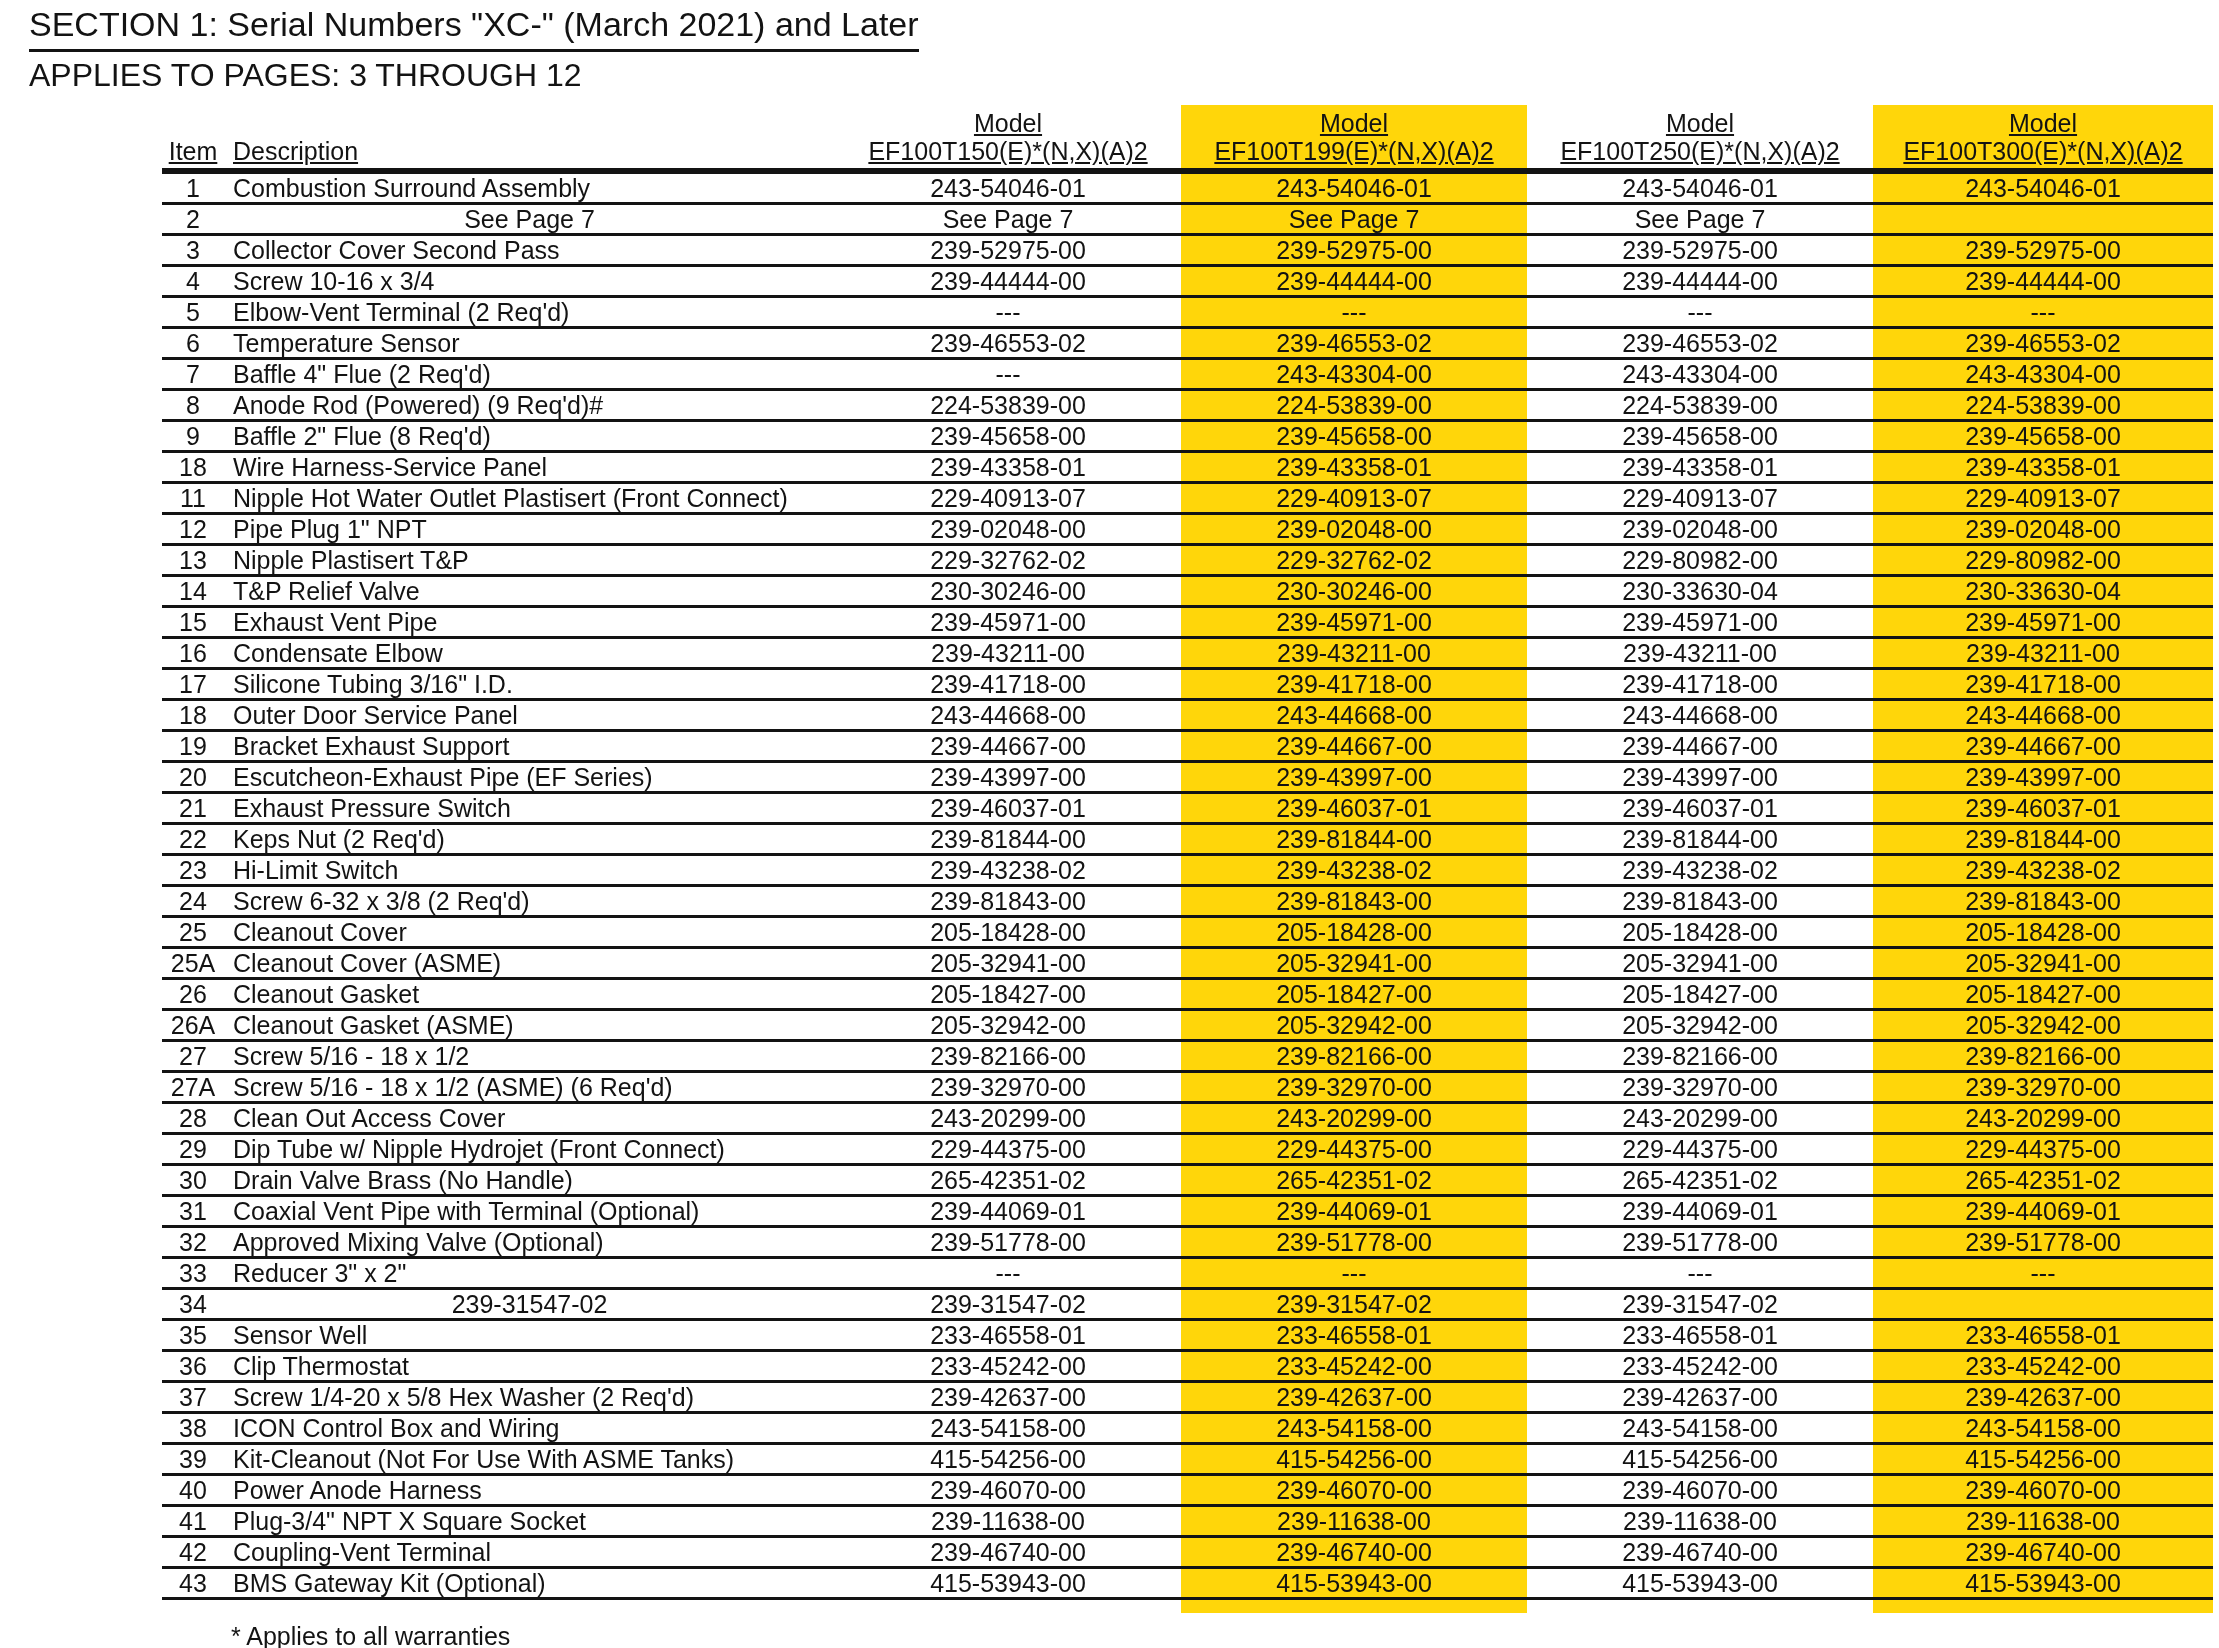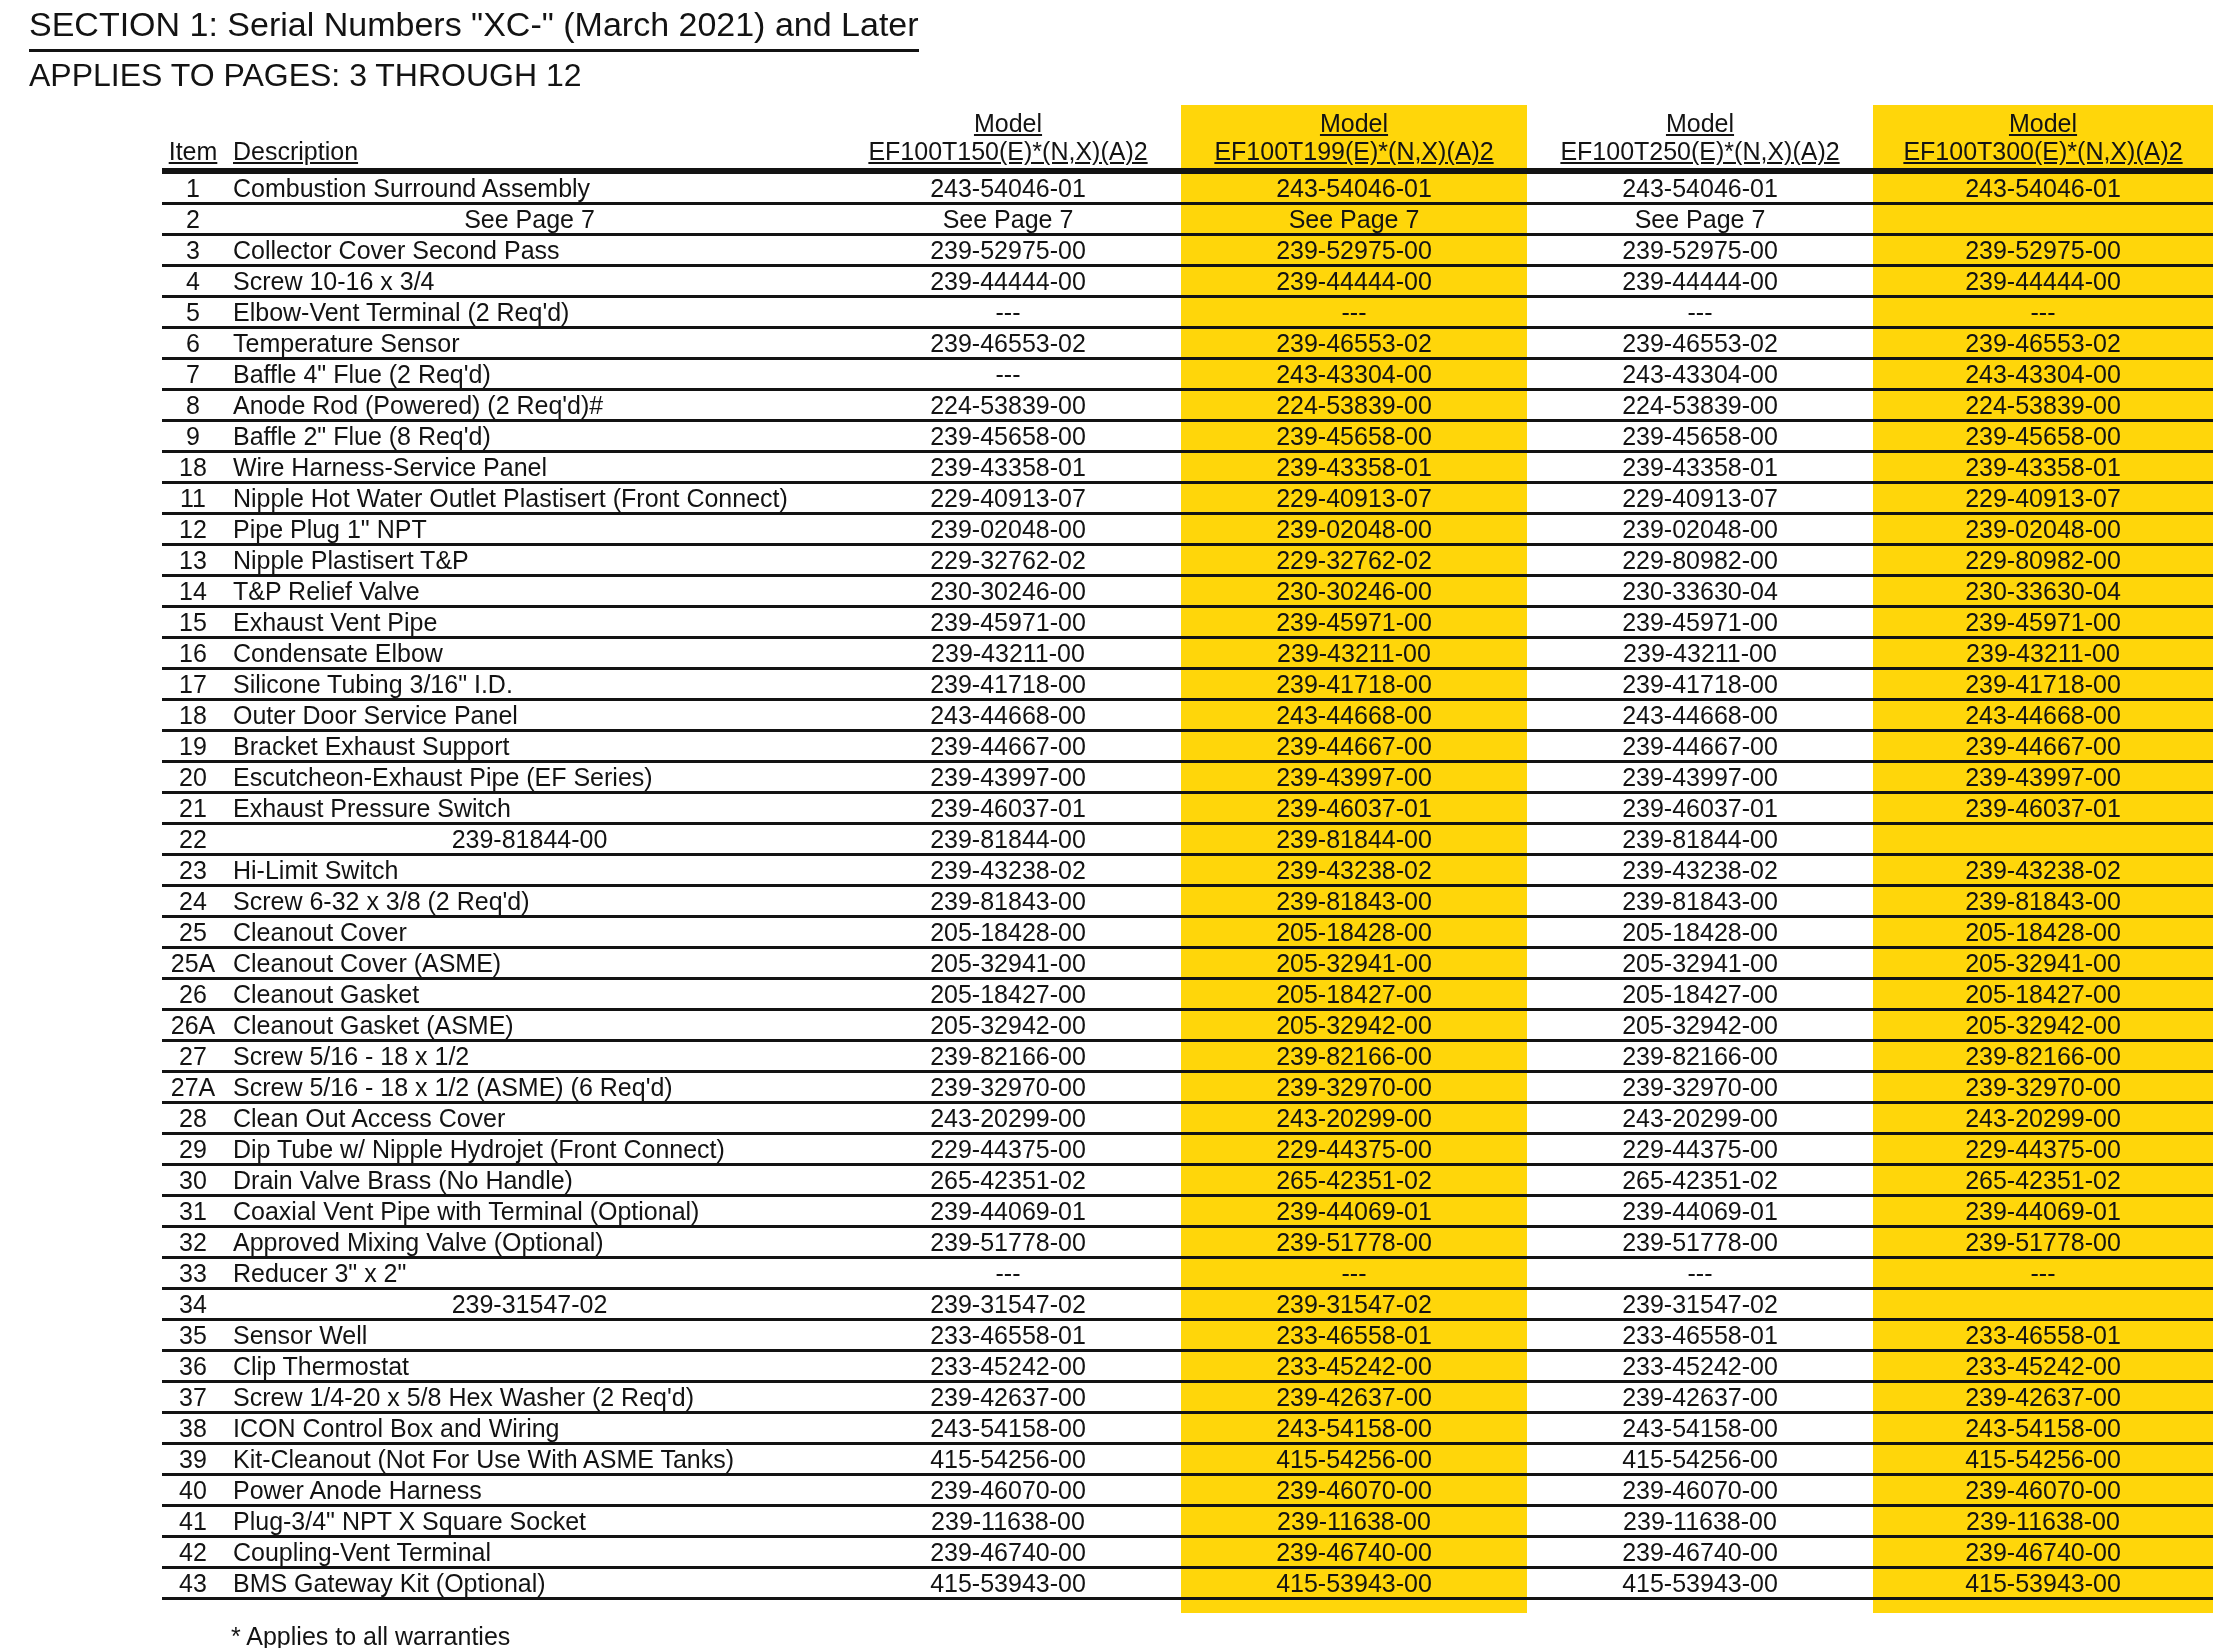--- a/index.html
+++ b/index.html
@@ -116,21 +116,21 @@
         <div class="row">
           <div class="cell c-item">7</div>
           <div class="cell c-desc">Baffle 4" Flue (2 Req'd)</div>
           <div class="cell c-part">---</div>
           <div class="cell c-part">243-43304-00</div>
           <div class="cell c-part">243-43304-00</div>
           <div class="cell c-part">243-43304-00</div>
         </div>
         <div class="row">
           <div class="cell c-item">8</div>
-          <div class="cell c-desc">Anode Rod (Powered) (2 Req'd)#</div>
+          <div class="cell c-desc">Anode Rod (Powered) (9 Req'd)#</div>
           <div class="cell c-part">224-53839-00</div>
           <div class="cell c-part">224-53839-00</div>
           <div class="cell c-part">224-53839-00</div>
           <div class="cell c-part">224-53839-00</div>
         </div>
         <div class="row">
           <div class="cell c-item">9</div>
           <div class="cell c-desc">Baffle 2" Flue (8 Req'd)</div>
           <div class="cell c-part">239-45658-00</div>
           <div class="cell c-part">239-45658-00</div>
@@ -228,20 +228,21 @@
         <div class="row">
           <div class="cell c-item">21</div>
           <div class="cell c-desc">Exhaust Pressure Switch</div>
           <div class="cell c-part">239-46037-01</div>
           <div class="cell c-part">239-46037-01</div>
           <div class="cell c-part">239-46037-01</div>
           <div class="cell c-part">239-46037-01</div>
         </div>
         <div class="row">
           <div class="cell c-item">22</div>
+          <div class="cell c-desc">Keps Nut (2 Req'd)</div>
           <div class="cell c-part">239-81844-00</div>
           <div class="cell c-part">239-81844-00</div>
           <div class="cell c-part">239-81844-00</div>
           <div class="cell c-part">239-81844-00</div>
         </div>
         <div class="row">
           <div class="cell c-item">23</div>
           <div class="cell c-desc">Hi-Limit Switch</div>
           <div class="cell c-part">239-43238-02</div>
           <div class="cell c-part">239-43238-02</div>

